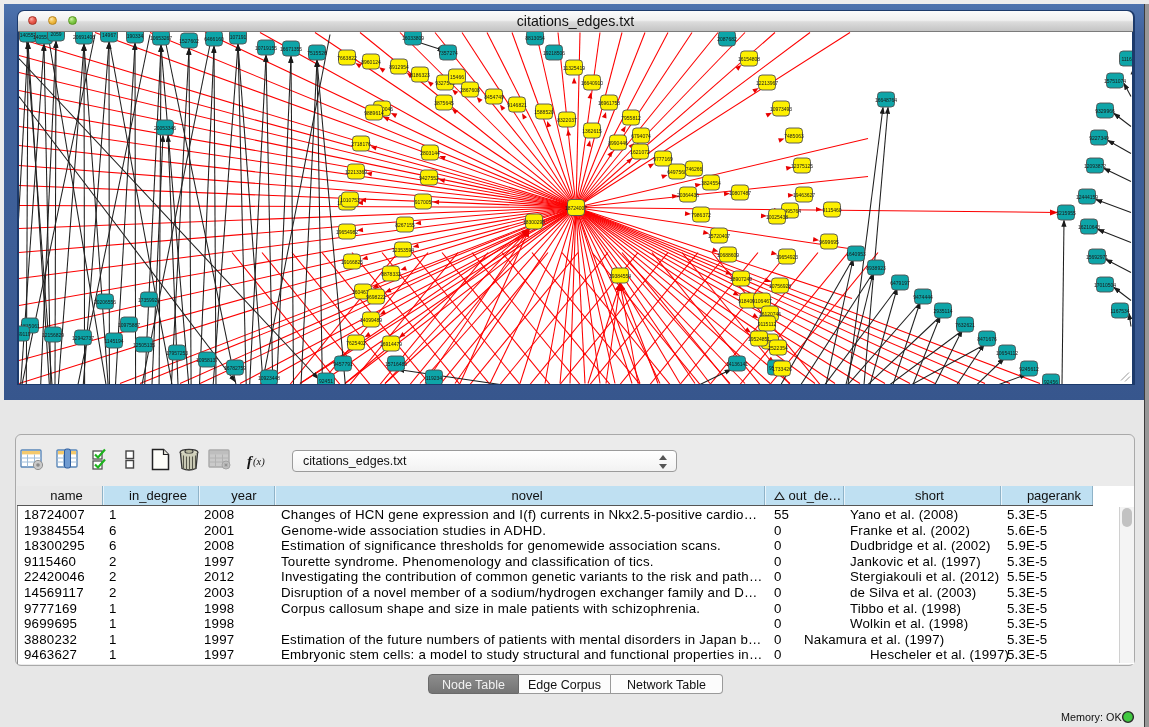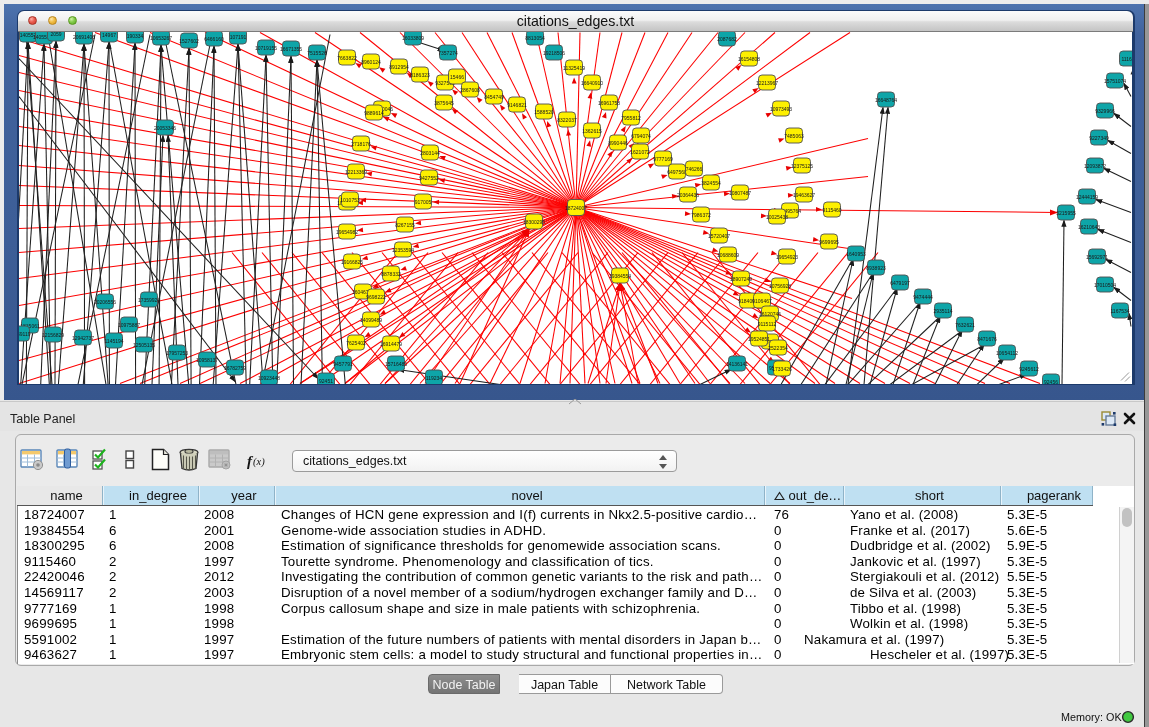--- a/index.html
+++ b/index.html
@@ -863,36 +863,20 @@
         <text x="620.0" y="277.0" class="nl">19384554</text>
       </g>
       <g>
         <rect x="567.5" y="199.0" width="17" height="16" rx="3.5" class="ny"></rect>
         <text x="576.0" y="209.0" class="nl">18724007</text>
       </g>
 <line x1="1121" y1="380" x2="1129" y2="372" stroke="#999"></line>
 <line x1="1125" y1="381" x2="1130" y2="376" stroke="#999"></line>
 </svg>
 <div class="abs" id="bottom"></div>
-<div class="abs" id="tpanelbar">
-      <span class="t">Table Panel</span>
-<svg class="abs" style="left:567px;top:-3px" width="16" height="6">
-        <path d="M2,5 L8,0 L14,5" fill="none" stroke="#9a9a9a" stroke-width="1"></path>
-      </svg>
-<svg class="abs" style="left:1101px;top:9px" width="16" height="16">
-        <rect x="1" y="1" width="8" height="8" fill="#dde9f6" stroke="#9a8b35" stroke-width="1.4"></rect>
-        <rect x="5" y="5" width="9" height="9" fill="#dde9f6" stroke="#667b99" stroke-width="1.4"></rect>
-        <rect x="12" y="1" width="2.6" height="2.6" fill="#1c3a6b"></rect>
-        <rect x="0.6" y="12" width="2.6" height="2.6" fill="#1c3a6b"></rect>
-        <rect x="12.6" y="12.4" width="2.6" height="2.6" fill="#1c3a6b"></rect>
-      </svg>
-<svg class="abs" style="left:1123px;top:10px" width="13" height="13">
-        <path d="M2,2 L11,11 M11,2 L2,11" stroke="#111" stroke-width="2.6" stroke-linecap="round"></path>
-      </svg>
-</div>
 <div class="abs" id="wpanel"></div>
 <svg class="abs" style="left:18px;top:446px" width="260" height="32">
 
  <g>
         <rect x="3" y="4" width="20" height="17" rx="1" fill="#fff" stroke="#5a87b8" stroke-width="1.4"></rect>
         <rect x="4" y="5" width="18" height="3.4" fill="#f4c96d"></rect>
         <path d="M3,12 h20 M3,16 h20 M9.5,8.5 v12 M16.5,8.5 v12" stroke="#9ebcd8" stroke-width="1"></path>
         <circle cx="20" cy="19" r="4.6" fill="#c9c9c9" stroke="#909090"></circle>
         <circle cx="20" cy="19" r="1.8" fill="#8a8a8a"></circle>
       </g>
@@ -955,31 +939,31 @@
         <path d="M5.5,1.5 L10,8.5 L1,8.5 z" fill="none" stroke="#222" stroke-width="1.2"></path>
       </svg> out_de…</div>
 <div class="hc" style="left:844px;width:157px">short</div>
 <div class="hc" style="left:1001px;width:92px">pagerank</div>
 <div class="abs" style="left:17px;top:505.4px;width:1076px;height:1px;background:#555"></div>
 <div class="trow" style="top:507.0px">
 <span style="left:24px">18724007</span>
       <span style="left:109px">1</span>
       <span style="left:204px">2008</span>
       <span class="ttl" style="left:281px">Changes of HCN gene expression and I(f) currents in Nkx2.5-positive cardiomyocytes</span>
-      <span style="left:774px">76</span>
+      <span style="left:774px">55</span>
       <span style="left:850px">Yano et al. (2008)</span>
       <span style="left:1007px">5.3E-5</span>
     </div>
     <div class="trow" style="top:522.6px">
 <span style="left:24px">19384554</span>
       <span style="left:109px">6</span>
       <span style="left:204px">2001</span>
       <span class="ttl" style="left:281px">Genome-wide association studies in ADHD.</span>
       <span style="left:774px">0</span>
-      <span style="left:850px">Franke et al. (2017)</span>
+      <span style="left:850px">Franke et al. (2002)</span>
       <span style="left:1007px">5.6E-5</span>
     </div>
     <div class="trow" style="top:538.2px">
 <span style="left:24px">18300295</span>
       <span style="left:109px">6</span>
       <span style="left:204px">2008</span>
       <span class="ttl" style="left:281px">Estimation of significance thresholds for genomewide association scans.</span>
       <span style="left:774px">0</span>
       <span style="left:850px">Dudbridge et al. (2002)</span>
       <span style="left:1007px">5.9E-5</span>
@@ -1022,38 +1006,38 @@
     </div>
     <div class="trow" style="top:616.2px">
 <span style="left:24px">9699695</span>
       <span style="left:109px">1</span>
       <span style="left:204px">1998</span>
       <span style="left:774px">0</span>
       <span style="left:850px">Wolkin et al. (1998)</span>
       <span style="left:1007px">5.3E-5</span>
     </div>
     <div class="trow" style="top:631.8px">
-<span style="left:24px">5591002</span>
+<span style="left:24px">3880232</span>
       <span style="left:109px">1</span>
       <span style="left:204px">1997</span>
       <span class="ttl" style="left:281px">Estimation of the future numbers of patients with mental disorders in Japan based on</span>
       <span style="left:774px">0</span>
       <span style="left:804px">Nakamura et al. (1997)</span>
       <span style="left:1007px">5.3E-5</span>
     </div>
     <div class="trow" style="top:647.4px">
 <span style="left:24px">9463627</span>
       <span style="left:109px">1</span>
       <span style="left:204px">1997</span>
       <span class="ttl" style="left:281px">Embryonic stem cells: a model to study structural and functional properties in cardiomyo</span>
       <span style="left:774px">0</span>
       <span style="left:870px">Hescheler et al. (1997)</span>
       <span style="left:1007px">5.3E-5</span>
     </div>
 <div class="abs" id="sbar"></div>
 <div class="abs" id="sthumb"></div>
-<div class="tab" style="left:428px;width:72px;border-radius:4px 0 0 4px;background:linear-gradient(180deg,#8d8d8d,#747474);color:#f2f2f2;border-color:#6a6a6a">Node Table</div>
-<div class="tab" style="left:519px;width:92px;border-left:none">Japan Table</div>
+<div class="tab" style="left:428px;width:91px;border-radius:4px 0 0 4px;background:linear-gradient(180deg,#8d8d8d,#747474);color:#f2f2f2;border-color:#6a6a6a">Node Table</div>
+<div class="tab" style="left:519px;width:92px;border-left:none">Edge Corpus</div>
 <div class="tab" style="left:611px;width:112px;border-left:none;border-radius:0 4px 4px 0">Network Table</div>
 <div class="abs" style="left:1061px;top:711px;font-size:10.8px;color:#111">Memory: OK</div>
 <svg class="abs" style="left:1121px;top:710px" width="14" height="14">
       <circle cx="7" cy="7" r="5.4" fill="#41c941" stroke="#2b2b2b" stroke-width="1.4"></circle>
     </svg>
 </div>
 </body></html>

